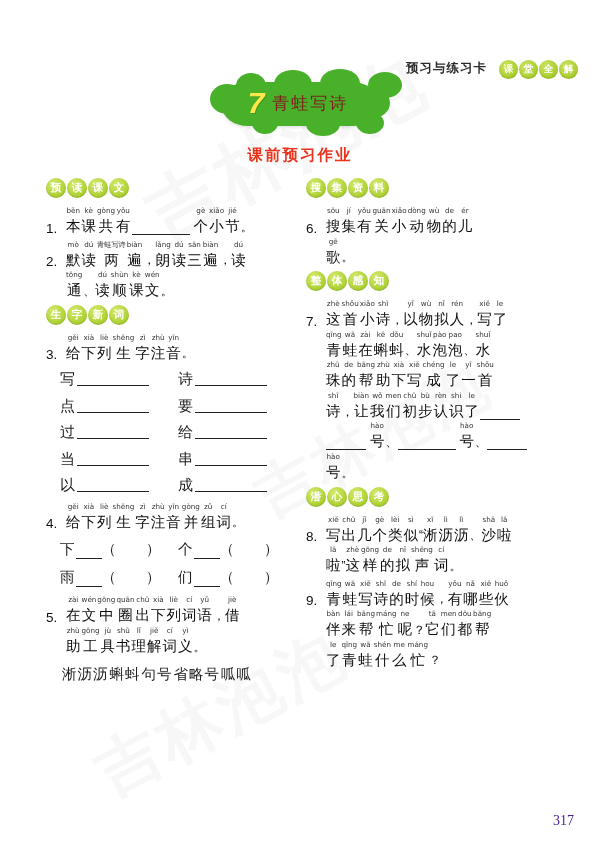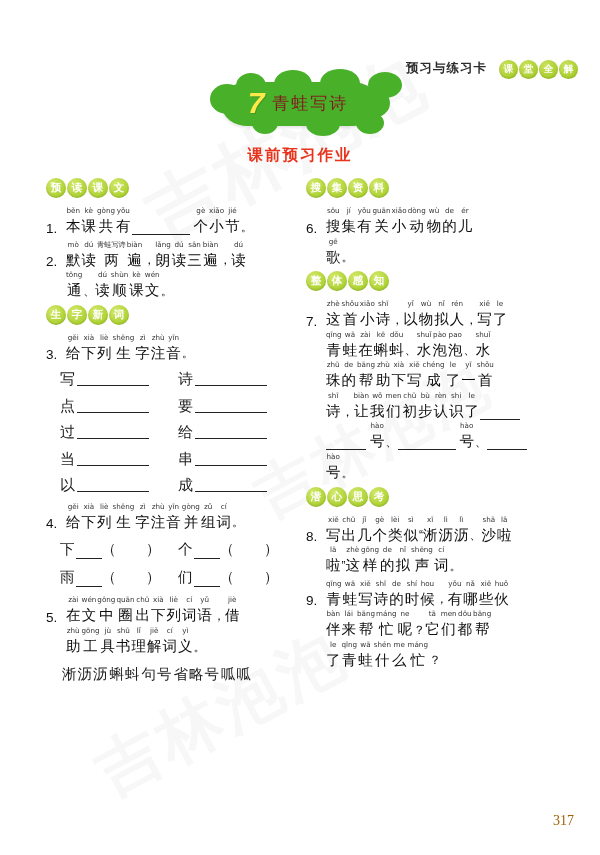--- a/index.html
+++ b/index.html
@@ -159,21 +159,21 @@
   
   .vocab{
     margin:9px 0 0 16px;
     font-size:14.5px;letter-spacing:1px;
     display:flex;gap:1px;white-space:nowrap;
   }
 
   
   .pageno{
     position:absolute;right:26px;bottom:26px;
-    font-size:14px;color:#a16207;z-index:6;
+    font-size:14px;color:#4c1d95;z-index:6;
     font-family:"Liberation Serif",serif;
     text-align:center;
   }
 </style>
 </head>
 <body>
 
 <div class="page">
 
   <div class="watermark">

